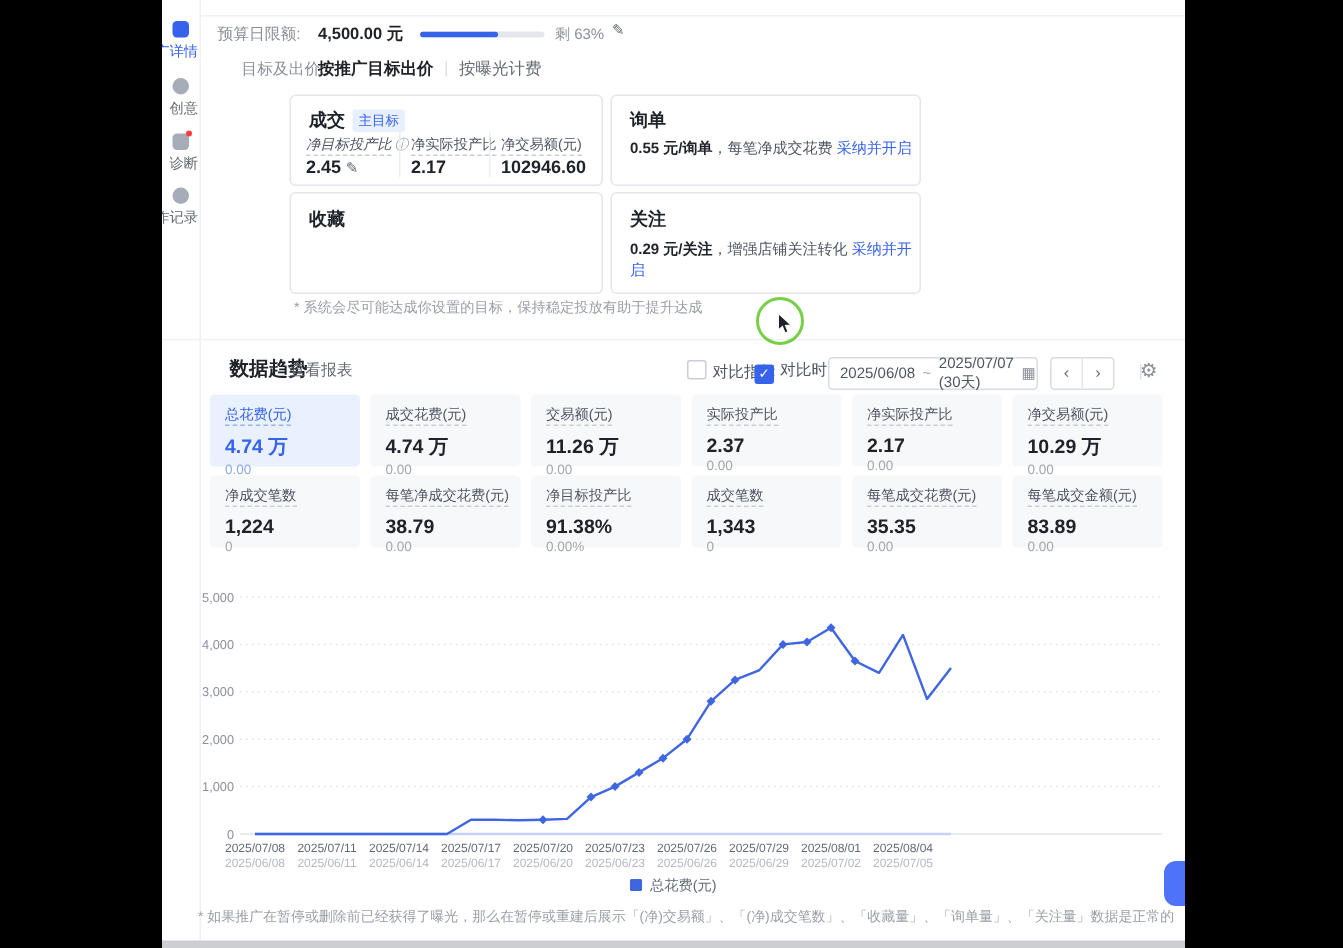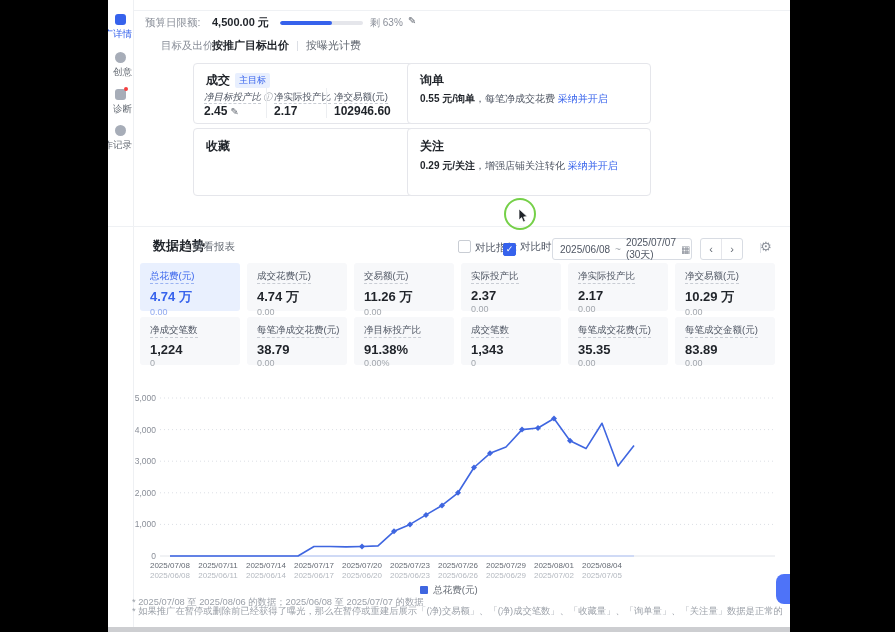--- a/index.html
+++ b/index.html
@@ -20,21 +20,21 @@
   .lab{color:#8a8f99;font-size:10.5px;}
   .val-bold{font-weight:bold;font-size:11px;color:#1f2329;}
   .pbar{position:absolute;width:83px;height:4px;border-radius:2px;background:#e5e6eb;overflow:hidden;}
   .pbar i{display:block;height:4px;background:#3662ec;border-radius:2px;}
   .small-gray{font-size:10px;color:#8a8f99;}
   .pencil{color:#646a73;font-size:10px;cursor:pointer;}
   .tab-on{color:#1f2329;font-weight:bold;font-size:11px;}
   .tab-off{color:#646a73;font-size:11px;}
   .vline{display:inline-block;width:1px;height:10px;background:#dcdfe5;margin:0 8px;vertical-align:middle;}
   
-  .card{position:absolute;border:1px solid #e5e6eb;border-radius:4px;background:#fff;padding-left:37px;}
+  .card{position:absolute;border:1px solid #e5e6eb;border-radius:4px;background:#fff;}
   .c-title{font-weight:bold;font-size:12px;color:#1f2329;}
   .badge{display:inline-block;background:#e8effe;color:#3662ec;font-size:9px;padding:1px 4px;border-radius:2px;margin-left:5px;vertical-align:1px;}
   .m-label{font-size:9.5px;color:#4e5562;border-bottom:1px dashed #c9cdd4;padding-bottom:1px;}
   .m-value{font-size:12px;font-weight:bold;color:#1f2329;}
   .m-div{position:absolute;width:1px;background:#eceef1;top:24px;height:30px;}
   .c-desc{font-size:10px;color:#4e5562;}
   .c-desc b{color:#1f2329;}
   .blue-link{color:#3662ec;font-size:10px;cursor:pointer;}
   .note{font-size:9.5px;color:#9ba0a8;}
   .hdiv{position:absolute;left:0;width:682px;height:1px;background:#eff1f4;}
@@ -130,20 +130,21 @@
   </div>
 
   <div class="card" style="left:299px;top:128px;width:205px;height:66px;">
     <div class="abs c-title" style="left:12px;top:9px;">关注</div>
     <div class="abs c-desc" style="left:12px;top:30px;">
       <b>0.29 元/关注</b><span>，增强店铺关注转化</span>
       <span class="blue-link">采纳并开启</span>
     </div>
   </div>
 
+  <div class="abs note" style="left:88px;top:199px;">* 系统会尽可能达成你设置的目标，保持稳定投放有助于提升达成</div>
 
   <div class="abs hdiv" style="top:226px;"></div>
 
   <div class="abs sec-title" style="left:45px;top:237px;text-align:center;">数据趋势</div>
   <div class="abs report" style="left:85px;top:240px;">查看报表</div>
 
   <div class="abs" style="left:350px;top:240px;">
     <span class="cbx" id="cbx-metric"></span><span class="cb-label">对比指标</span>
   </div>
   <div class="abs" style="left:395px;top:240px;">
@@ -221,21 +222,20 @@
         <text x="328" y="190" text-anchor="middle" font-size="8" fill="#b4b9c0">2025/06/26</text>
         <text x="376" y="180" text-anchor="middle" font-size="8" fill="#646a73">2025/07/29</text>
         <text x="376" y="190" text-anchor="middle" font-size="8" fill="#b4b9c0">2025/06/29</text>
         <text x="424" y="180" text-anchor="middle" font-size="8" fill="#646a73">2025/08/01</text>
         <text x="424" y="190" text-anchor="middle" font-size="8" fill="#b4b9c0">2025/07/02</text>
         <text x="472" y="180" text-anchor="middle" font-size="8" fill="#646a73">2025/08/04</text>
         <text x="472" y="190" text-anchor="middle" font-size="8" fill="#b4b9c0">2025/07/05</text>
       </svg></div>
   <div id="legend"><i></i><span>总花费(元)</span></div>
 
-  <div class="foot" style="top:596px;">* 2025/07/08 至 2025/08/06 的数据；2025/06/08 至 2025/07/07 的数据</div>
   <div class="foot" style="top:605px;">* 如果推广在暂停或删除前已经获得了曝光，那么在暂停或重建后展示「(净)交易额」、「(净)成交笔数」、「收藏量」、「询单量」、「关注量」数据是正常的</div>
 
   <div id="cursor-ring">
     <svg width="12" height="14" viewBox="0 0 12 14">
       <path d="M1,0 L1,11 L3.6,8.6 L5.4,13 L7.3,12.1 L5.6,7.9 L9.2,7.6 Z" fill="#1f2329" stroke="#fff" stroke-width="0.7"></path>
     </svg>
   </div>
 
   <div id="float-pill"></div>
   <div id="bottom-strip"></div>

